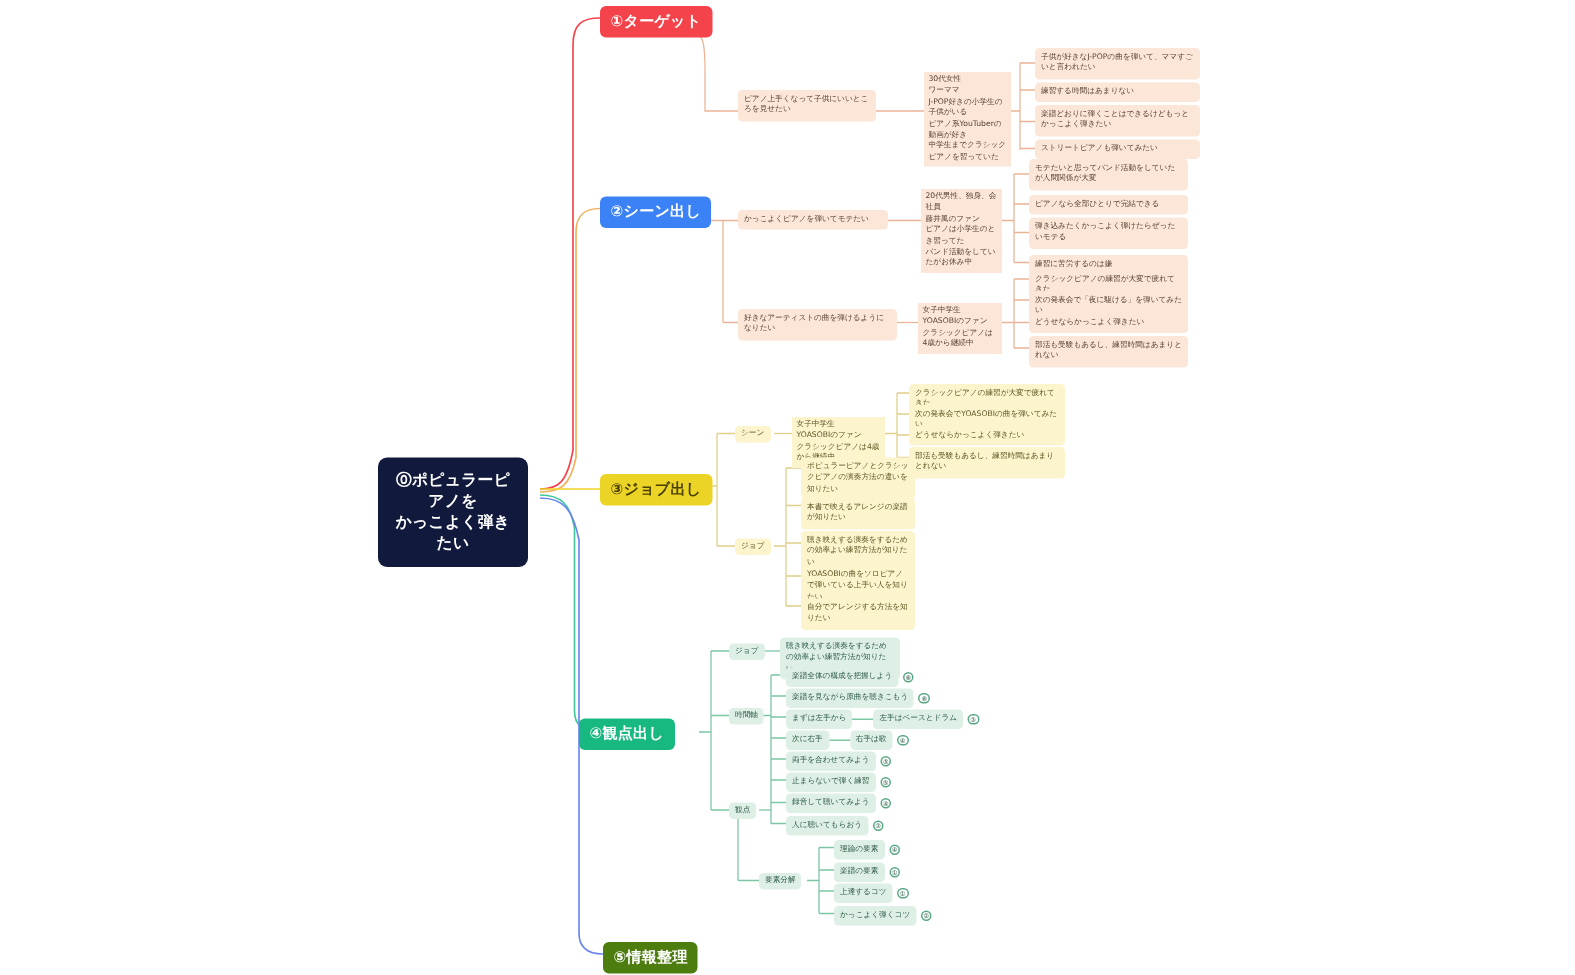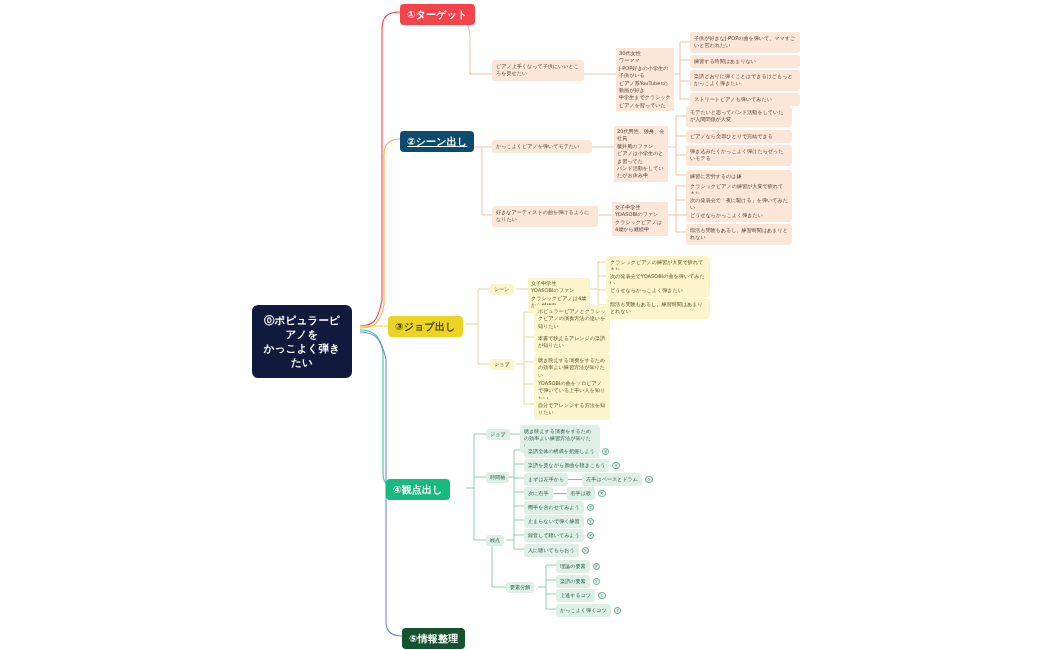--- a/index.html
+++ b/index.html
@@ -46,24 +46,24 @@
     color: #ffffff;
     font-weight: bold;
     font-size: 10px;
     border-radius: 4px;
     padding: 4px 7px;
     text-align: right;
     letter-spacing: .2px;
     white-space: nowrap;
   }
   .cat.c-target  { background: #f4434a; }
-  .cat.c-scene   { background: #0c4a6e; text-decoration: underline; }
+  .cat.c-scene   { background: #3b82f6; }
   .cat.c-job     { background: #ecd426; color:#4a4000; }
   .cat.c-view    { background: #18b981; }
-  .cat.c-info    { background: #14532d; }
+  .cat.c-info    { background: #4d7c0f; }
 
   
   .card {
     font-size: 5.1px;
     border-radius: 3px;
     padding: 3px 4px;
     line-height: 1.45;
     letter-spacing: 0px;
   }
   .card.t-red    { background: #fbe6d8; color: #5a4032; }
@@ -184,21 +184,21 @@
 
   <div class="node card t-orange" style="left:492px; top:206px; width:106px;">好きなアーティストの曲を弾けるようになりたい</div>
   <div class="node plain t-orange" style="left:612px; top:202px; width:56px;">女子中学生
 YOASOBIのファン
 クラシックピアノは4歳から継続中</div>
   <div class="node card t-orange" style="left:686px; top:180px; width:106px;">クラシックピアノの練習が大変で疲れてきた</div>
   <div class="node card t-orange" style="left:686px; top:194px; width:106px;">次の発表会で「夜に駆ける」を弾いてみたい</div>
   <div class="node card t-orange" style="left:686px; top:209px; width:106px;">どうせならかっこよく弾きたい</div>
   <div class="node card t-orange" style="left:686px; top:224px; width:106px;">部活も受験もあるし、練習時間はあまりとれない</div>
 
-  <div class="node cat c-job" style="left:388px; top:316px;">③ジョブ出し</div>
+  <div class="node cat c-job" style="left:400px; top:316px;">③ジョブ出し</div>
 
   <div class="node sublabel t-yellow" style="left:490px; top:284px;">シーン</div>
   <div class="node plain t-yellow" style="left:528px; top:278px; width:62px;">女子中学生
 YOASOBIのファン
 クラシックピアノは4歳から継続中</div>
   <div class="node card t-yellow" style="left:606px; top:256px; width:104px;">クラシックピアノの練習が大変で疲れてきた</div>
   <div class="node card t-yellow" style="left:606px; top:270px; width:104px;">次の発表会でYOASOBIの曲を弾いてみたい</div>
   <div class="node card t-yellow" style="left:606px; top:284px; width:104px;">どうせならかっこよく弾きたい</div>
   <div class="node card t-yellow" style="left:606px; top:298px; width:104px;">部活も受験もあるし、練習時間はあまりとれない</div>
 

